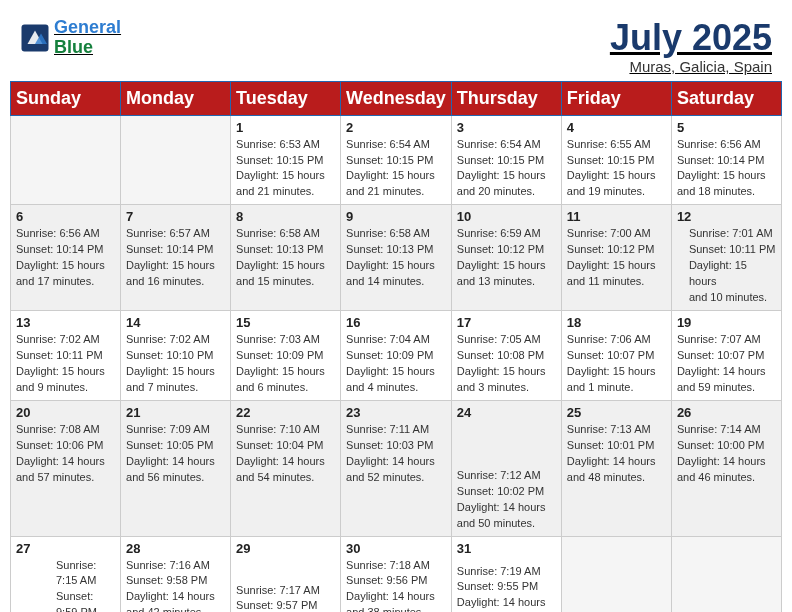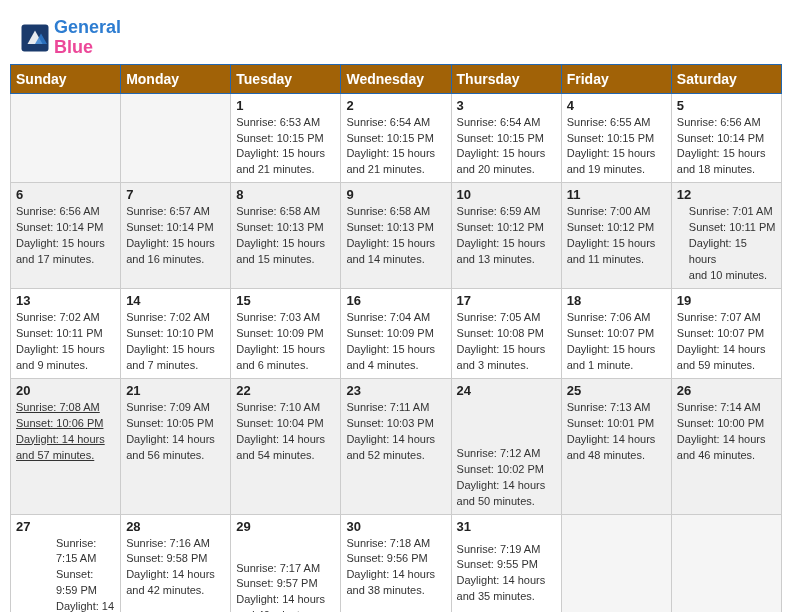--- a/index.html
+++ b/index.html
@@ -8,20 +8,21 @@
       background: #fff;
       width: 792px;
       min-height: 612px;
       padding: 10px;
     }
     .header {
       display: flex;
       justify-content: space-between;
       align-items: flex-start;
       padding: 8px 10px 6px 10px;
+      text-decoration: underline;
     }
     .logo {
       display: flex;
       align-items: center;
     }
     .logo-text {
       font-size: 18px;
       font-weight: bold;
       color: #1a3a6c;
       line-height: 1.1;
@@ -46,23 +47,23 @@
     .location {
       font-size: 15px;
       color: #333;
     }
     .calendar {
       width: 100%;
       border-collapse: collapse;
       border: 1px solid #ccc;
     }
     .calendar th {
-      background-color: #a16207;
+      background-color: #b91c1c;
       color: #fff;
-      font-size: 14px;
+      font-size: 18px;
       font-weight: bold;
       padding: 6px 5px;
       text-align: left;
       border: 1px solid #2266b0;
     }
     .calendar td {
       vertical-align: top;
       border: 1px solid #ccc;
       padding: 4px 5px;
       width: 110px;
@@ -95,23 +96,27 @@
 
 <div class="header">
   <div class="logo">
     <svg class="logo-icon" viewBox="0 0 40 40">
       <rect x="2" y="2" width="36" height="36" rx="4" fill="#1a3a6c"></rect>
       <polygon points="10,28 20,10 30,28" fill="white" opacity="0.9"></polygon>
       <polygon points="20,28 28,14 36,28" fill="#2e7dd1" opacity="0.8"></polygon>
     </svg>
     <div>
       <div class="logo-text">
-        <span>General</span><br><span style="color:#ec4899">Blue</span>
+        <span>General</span><br><span style="color:#15803d">Blue</span>
       </div>
     </div>
+  </div>
+  <div class="title-block">
+    <div class="month-title">July 2025</div>
+    <div class="location">Muras, Galicia, Spain</div>
   </div>
 </div>
 
 <table class="calendar">
   <thead>
     <tr>
     <th>Sunday</th>
         <th>Monday</th>
         <th>Tuesday</th>
         <th>Wednesday</th>
@@ -258,21 +263,21 @@
           <span class="day-number">19</span>
           <div class="day-info" style="white-space: pre-line;">Sunrise: 7:07 AM
 Sunset: 10:07 PM
 Daylight: 14 hours
 and 59 minutes.</div>
         </td>
       </tr>
       <tr class="row-shaded">
         <td>
           <span class="day-number">20</span>
-          <div class="day-info" style="white-space: pre-line; text-decoration: underline;">Sunrise: 7:08 AM
+          <div class="day-info" style="white-space: pre-line;">Sunrise: 7:08 AM
 Sunset: 10:06 PM
 Daylight: 14 hours
 and 57 minutes.</div>
         </td>
         <td>
           <span class="day-number">21</span>
           <div class="day-info" style="white-space: pre-line;">Sunrise: 7:09 AM
 Sunset: 10:05 PM
 Daylight: 14 hours
 and 56 minutes.</div>

